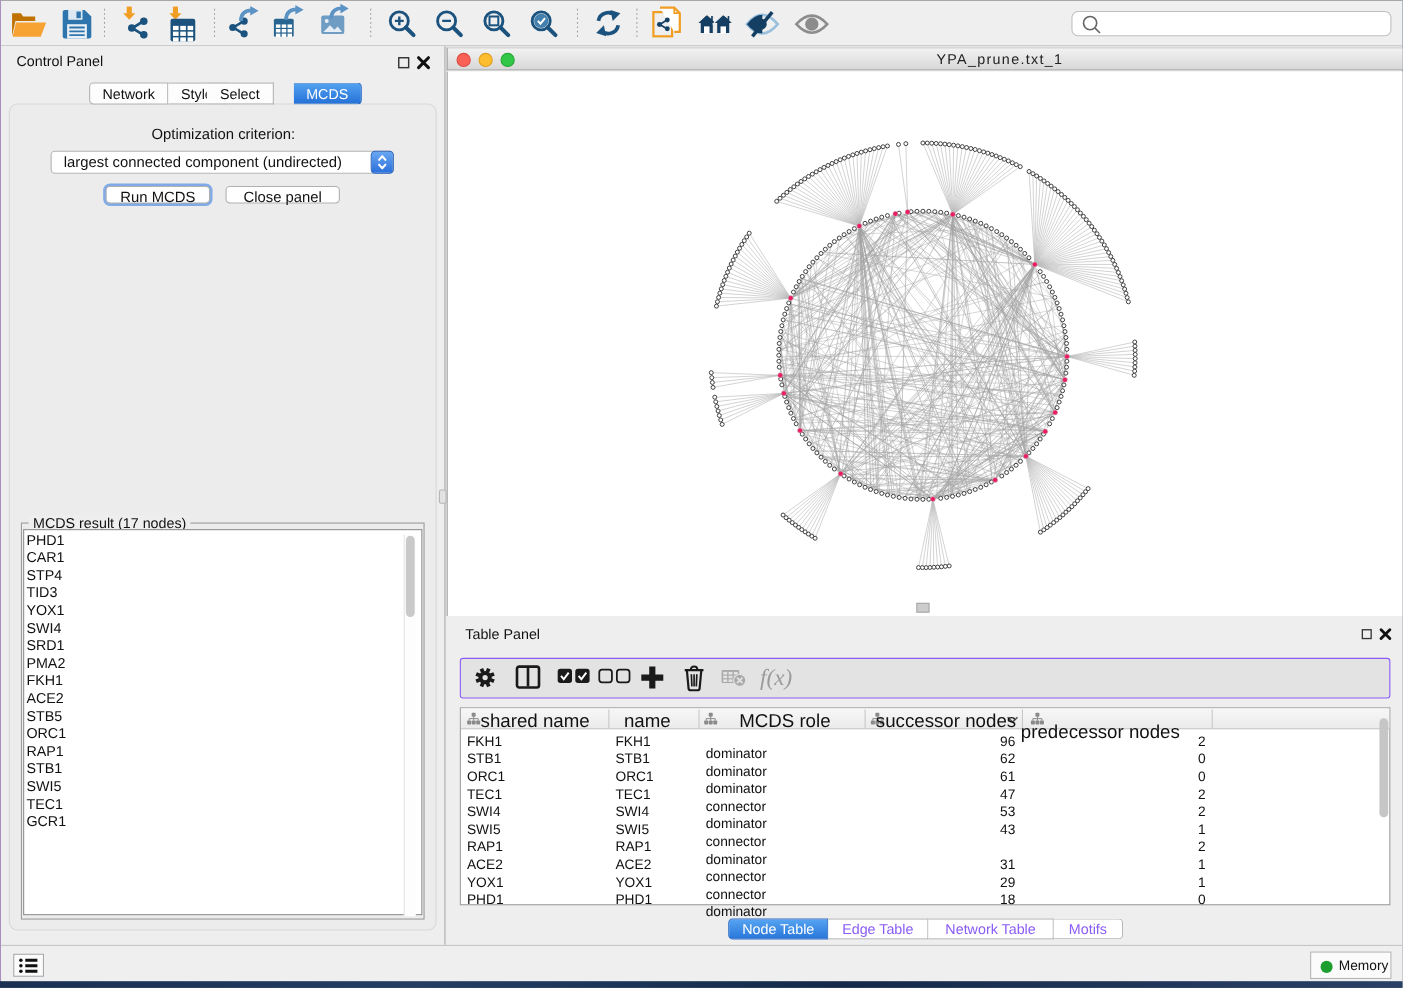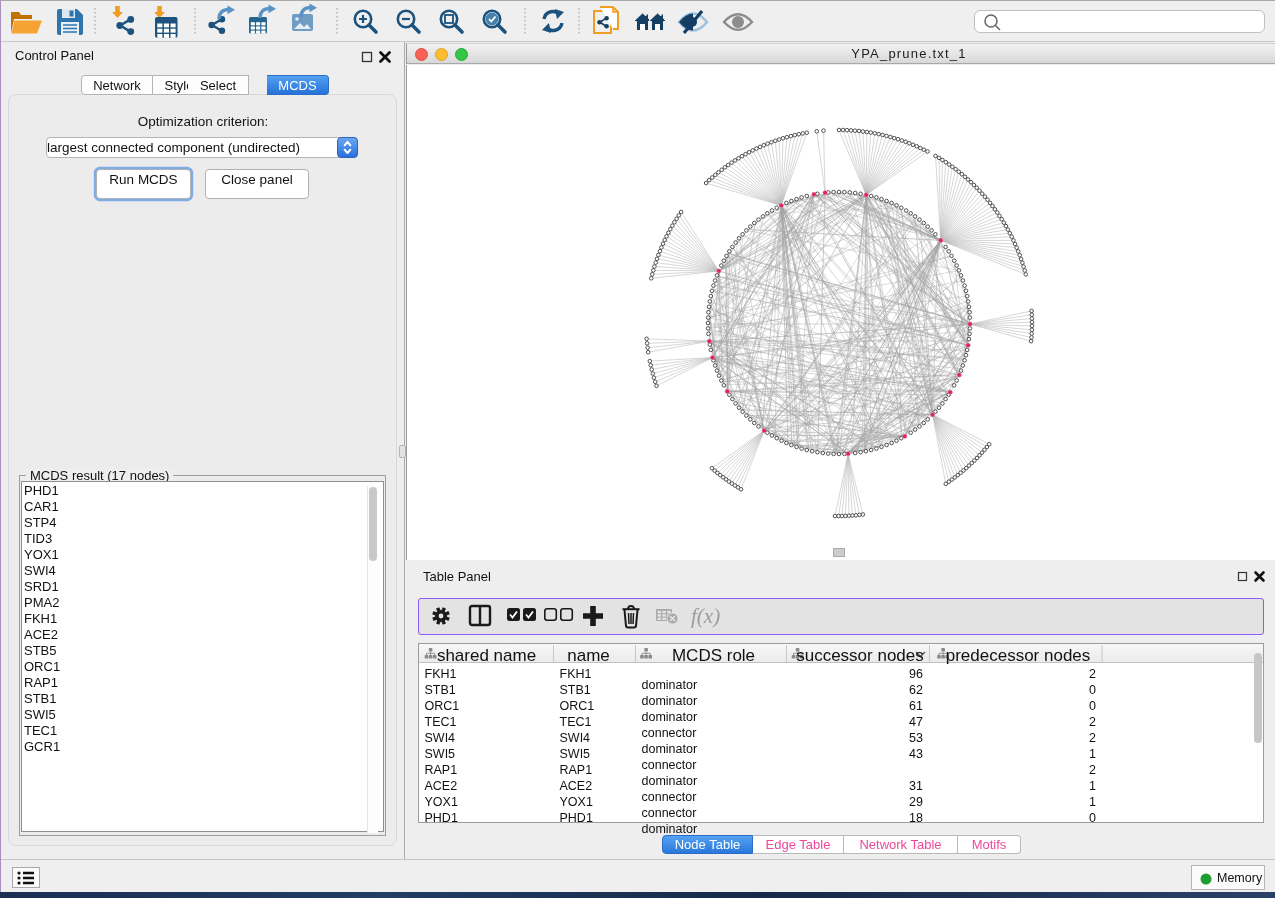--- a/index.html
+++ b/index.html
@@ -8,23 +8,23 @@
 .abs{position:absolute}
 
 #toolbar{position:absolute;left:0;top:0;width:1274px;height:41px;background:#efefef;border-bottom:1px solid #c9c9c9}
 #search{position:absolute;left:973px;top:9px;width:291px;height:23px;background:#fff;border:1px solid #c0c0c0;border-radius:6px}
 
 #cp{position:absolute;left:0;top:41px;width:404px;height:817px;background:#eeeeee;border-right:1px solid #aaa}
 #cptitle{position:absolute;left:14px;top:6px;font-size:13px;color:#111}
 .tab{position:absolute;top:33px;height:20px;border:1px solid #b4b4b4;background:#fdfdfd;font-size:13px;color:#111;text-align:center;line-height:19px}
 #cpanel{position:absolute;left:7px;top:52px;width:389px;height:752px;background:#ececec;border:1px solid #d8d8d8;border-radius:8px}
 #optlab{position:absolute;left:0;top:72px;width:404px;text-align:center;font-size:13.5px;color:#111}
-#combo{position:absolute;left:45px;top:95px;width:312px;height:21px;background:#fff;border:1px solid #b5b5b5;border-radius:4px;font-size:13.5px;line-height:19px;color:#111;}
+#combo{position:absolute;left:45px;top:95px;width:312px;height:21px;background:#fff;border:1px solid #b5b5b5;border-radius:4px;font-size:13.5px;line-height:19px;color:#111;padding-left:11px}
 #combobtn{position:absolute;left:336px;top:95px;width:21px;height:21px;border-radius:4px;background:linear-gradient(#6aa7f2,#2a70dc);border:1px solid #2a64c0}
-.btn{position:absolute;top:127px;height:30px;background:#fff;border:1px solid #b0b0b0;border-radius:4px;font-size:13.5px;text-align:center;line-height:19px;color:#111}
+.btn{position:absolute;top:127px;height:16px;background:#fff;border:1px solid #b0b0b0;border-radius:4px;font-size:13.5px;text-align:center;line-height:19px;color:#111}
 #fs{position:absolute;left:18px;top:433px;width:367px;height:361px;border:1px solid #9d9d9d}
 #fslegend{position:absolute;left:25px;top:426px;background:#eeeeee;padding:0 4px;font-size:13px;color:#111}
 #mcdslist{position:absolute;left:20px;top:439px;width:363px;height:351px;background:#fff;border:1px solid #8f8f8f;font-size:13px;color:#111;line-height:16px;padding:1px 0 0 2px}
 #mcdssb{position:absolute;left:366px;top:444px;width:11px;height:347px;background:#fdfdfd;border-left:1px solid #e4e4e4}
 #mcdssbt{position:absolute;left:367.5px;top:445px;width:8px;height:74px;background:#c9c9c9;border-radius:4px}
 
 #netwin{position:absolute;left:405px;top:41px;width:870px;height:518px}
 #nettitle{position:absolute;left:0;top:1px;width:870px;height:21px;background:linear-gradient(#f2f2f2,#d8d8d8);border-top:1px solid #cfcfcf;border-bottom:1px solid #a8a8a8;border-left:1px solid #999}
 #nettext{position:absolute;left:68px;top:4px;width:870px;text-align:center;font-size:13px;letter-spacing:1.2px;color:#222}
 .tl{position:absolute;top:5.5px;width:13px;height:13px;border-radius:50%}
@@ -33,21 +33,21 @@
 #tp{position:absolute;left:405px;top:559px;width:870px;height:299px;background:#eeeeee}
 #tptitle{position:absolute;left:17px;top:9px;font-size:13px;color:#111}
 #tpbar{position:absolute;left:12px;top:38px;width:846px;height:37px;background:#e3e3e3;border:1px solid #8b5cf6;border-radius:3px}
 #tbl{position:absolute;left:12px;top:83px;width:846px;height:180px;background:#fff;border:1px solid #9c9c9c}
 #thead{position:absolute;left:0;top:0;width:844px;height:19px;background:linear-gradient(#f7f7f7,#ebebeb);border-bottom:1px solid #c2c2c2;font-size:17px;color:#111}
 .trow{position:absolute;left:0;width:844px;height:16px;font-size:12.5px;color:#111}
 .c1{position:absolute;left:5.5px;top:1px}.c2{position:absolute;left:140.5px;top:1px}.c3{position:absolute;left:222.5px;top:12px}
 .c4{position:absolute;left:0;top:1px;width:504px;text-align:right}.c5{position:absolute;left:0;top:1px;width:677px;text-align:right}
 #tsb{position:absolute;left:834px;top:2px;width:10px;height:176px}
 #tsbt{position:absolute;left:1px;top:7px;width:8px;height:90px;background:#c6c6c6;border-radius:4px}
-.btab{position:absolute;top:275px;height:19px;background:#fff;border:1px solid #b9b9b9;font-size:13px;color:#ec4899;text-align:center;line-height:18px}
+.btab{position:absolute;top:275px;height:19px;background:#fff;border:1px solid #b9b9b9;font-size:13px;color:#8b5cf6;text-align:center;line-height:18px}
 
 #sb{position:absolute;left:0;top:858px;width:1275px;height:34px;background:#efefef;border-top:1px solid #c6c6c6}
 #listbtn{position:absolute;left:11px;top:7px;width:28px;height:21px;background:#fbfbfb;border:1px solid #a9a9a9}
 #membtn{position:absolute;left:1190px;top:5px;width:74px;height:25px;background:#fbfbfb;border:1px solid #b5b5b5;font-size:12.5px;color:#111}
 </style></head><body>
 <div id="app">
 <div id="toolbar">
       <svg width="1274" height="41" style="position:absolute;left:0;top:0">
         <g transform="translate(10,8)">
           <path d="M0 3 L0 24 L3 10 L21 10 L21 6 L10 6 L8 3 Z" fill="#bf7200"></path>
@@ -1212,21 +1212,21 @@
               <rect x="4.3" y="7" width="3.6" height="3.6" rx="0.7"></rect>
               <rect x="8.4" y="7" width="3.6" height="3.6" rx="0.7"></rect>
               <path d="M6.1 3.6 V5.3 M2 7 V5.3 H10.2 V7 M6.1 5.3 V7" fill="none" stroke="#8a8a8a" stroke-width="0.9"></path>
             </g>
             <path d="M497 8 L501.5 12.5 L506 8" fill="none" stroke="#555" stroke-width="1.4"></path>
           </svg>
           <div style="position:absolute;left:-22.5px;top:2px;width:180px;text-align:center">shared name</div>
           <div style="position:absolute;left:79.5px;top:2px;width:180px;text-align:center">name</div>
           <div style="position:absolute;left:204.5px;top:2px;width:180px;text-align:center">MCDS role</div>
           <div style="position:absolute;left:351px;top:2px;width:180px;text-align:center">successor nodes</div>
-          <div style="position:absolute;left:509px;top:2px;width:180px;text-align:center">predecessor nodes</div>
+          <div style="position:absolute;left:509px;top:12px;width:180px;text-align:left">predecessor nodes</div>
         </div>
     <div class="trow" style="top:22px">
           <span class="c1">FKH1</span>
           <span class="c2">FKH1</span>
           <span class="c3">dominator</span>
           <span class="c4">96</span>
           <span class="c5">2</span>
         </div>
         <div class="trow" style="top:38px">
           <span class="c1">STB1</span>

